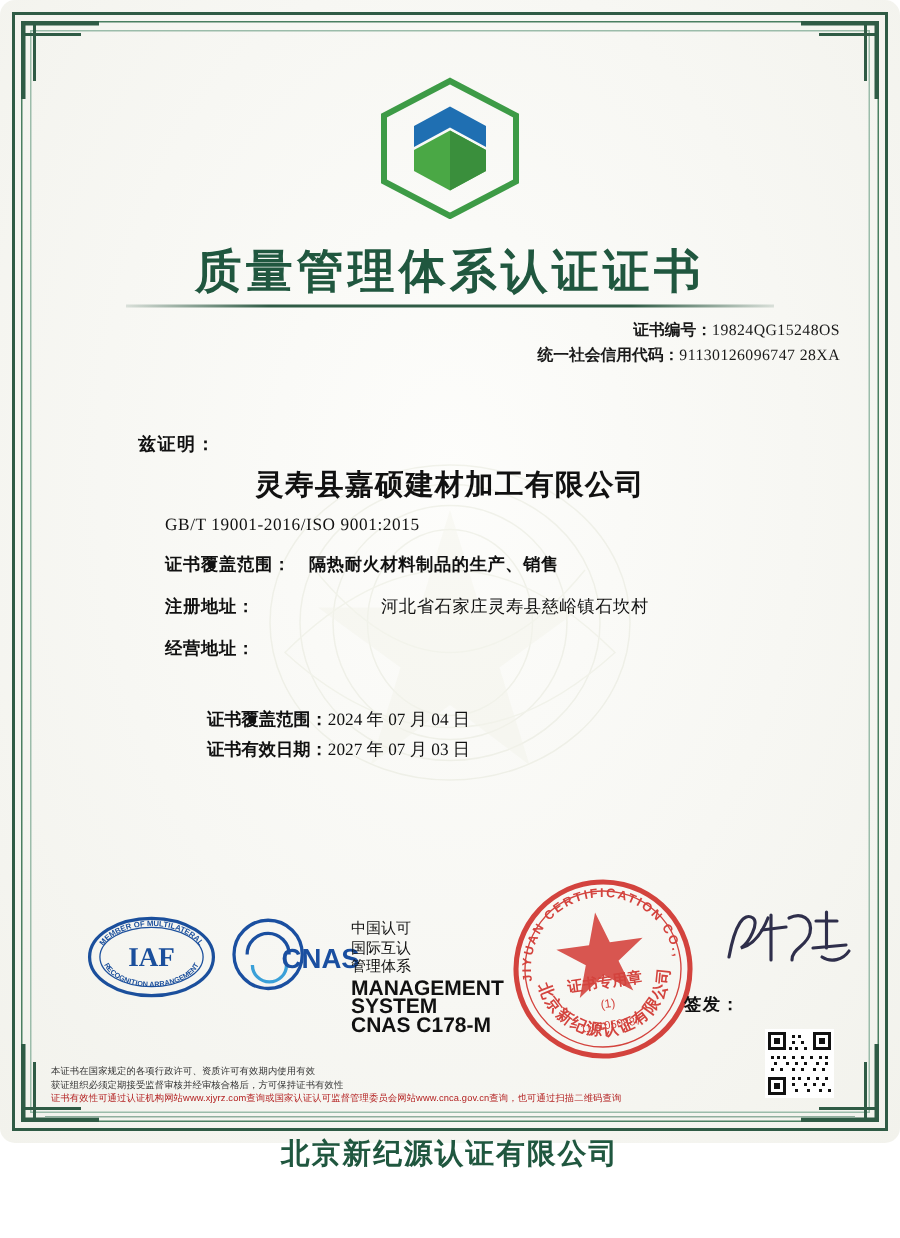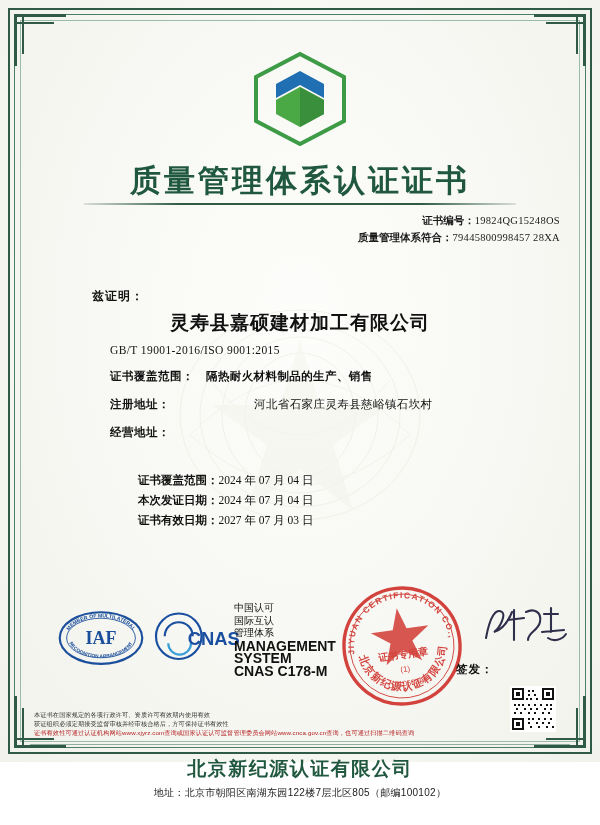--- a/index.html
+++ b/index.html
@@ -15,20 +15,21 @@
     overflow: hidden;
   }
 
   .certificate {
     position: relative;
     width: 600px;
     height: 762px;
     box-sizing: border-box;
     background:
       radial-gradient(ellipse at 50% 42%, #fdfdfb 0%, #f7f7f3 55%, #f2f2ec 100%);
+    border-radius: 10px;
   }
 
   
   .border-outer {
     position: absolute;
     left: 8px; top: 8px; right: 8px; bottom: 8px;
     border: 2px solid #2f5b45;
     box-sizing: border-box;
   }
   .border-inner {
@@ -227,21 +228,21 @@
   .cnas {
     position: absolute;
     left: 118px;
     top: 12px;
     width: 92px;
     height: 56px;
   }
   .cnas-text {
     position: absolute;
     left: 200px;
-    top: 4px;
+    top: 16px;
     font-size: 9px;
     line-height: 12.5px;
     color: #111;
     width: 130px;
   }
   .cnas-text .cn { font-size: 10px; }
   .cnas-text .en { font-family: "Liberation Sans", sans-serif; font-size: 14px; font-weight: bold; }
 
   
   .seal {
@@ -383,21 +384,21 @@
     </div>
 
     <div class="title">质量管理体系认证证书</div>
     <div class="title-rule"></div>
 
     <div class="cert-nums">
       <div>
         <span class="label">证书编号：</span><span class="value">19824QG15248OS</span>
       </div>
       <div>
-        <span class="label">质量管理体系符合：</span><span class="value">79445800998457 28XA</span>
+        <span class="label">统一社会信用代码：</span><span class="value">91130126096747 28XA</span>
       </div>
     </div>
 
     <div class="hereby">兹证明：</div>
     <div class="company">灵寿县嘉硕建材加工有限公司</div>
 
     <div class="rows">
       <div class="row">
         <div class="rvalue mono">GB/T 19001-2016/ISO 9001:2015</div>
       </div>
@@ -410,23 +411,20 @@
         <div class="rvalue">河北省石家庄灵寿县慈峪镇石坎村</div>
       </div>
       <div class="row plain">
         <div class="rlabel">经营地址：</div>
       </div>
     </div>
 
     <div class="dates">
       <div>
         <span class="dlabel">证书覆盖范围：</span><span class="dval">2024 年 07 月 04 日</span>
-      </div>
-      <div>
-        <span class="dlabel">本次发证日期：</span><span class="dval">2024 年 07 月 04 日</span>
       </div>
       <div>
         <span class="dlabel">证书有效日期：</span><span class="dval">2027 年 07 月 03 日</span>
       </div>
     </div>
 
     <div class="marks">
 
       <svg class="iaf" viewBox="0 0 100 64">
         <ellipse cx="50" cy="32" rx="48" ry="30" fill="none" stroke="#1b4f9c" stroke-width="2.5"></ellipse>
@@ -550,16 +548,15 @@
 
     <div class="fineprint">
       <div>本证书在国家规定的各项行政许可、资质许可有效期内使用有效</div>
       <div>获证组织必须定期接受监督审核并经审核合格后，方可保持证书有效性</div>
       <div class="red">证书有效性可通过认证机构网站www.xjyrz.com查询或国家认证认可监督管理委员会网站www.cnca.gov.cn查询，也可通过扫描二维码查询</div>
     </div>
 
     <div class="footer-rule"></div>
 
     <div class="org">北京新纪源认证有限公司</div>
-    <div class="addr">地址：北京市朝阳区南湖东园122楼7层北区805（邮编100102）</div>
 
   </div>
 </div>
 
 </body></html>

